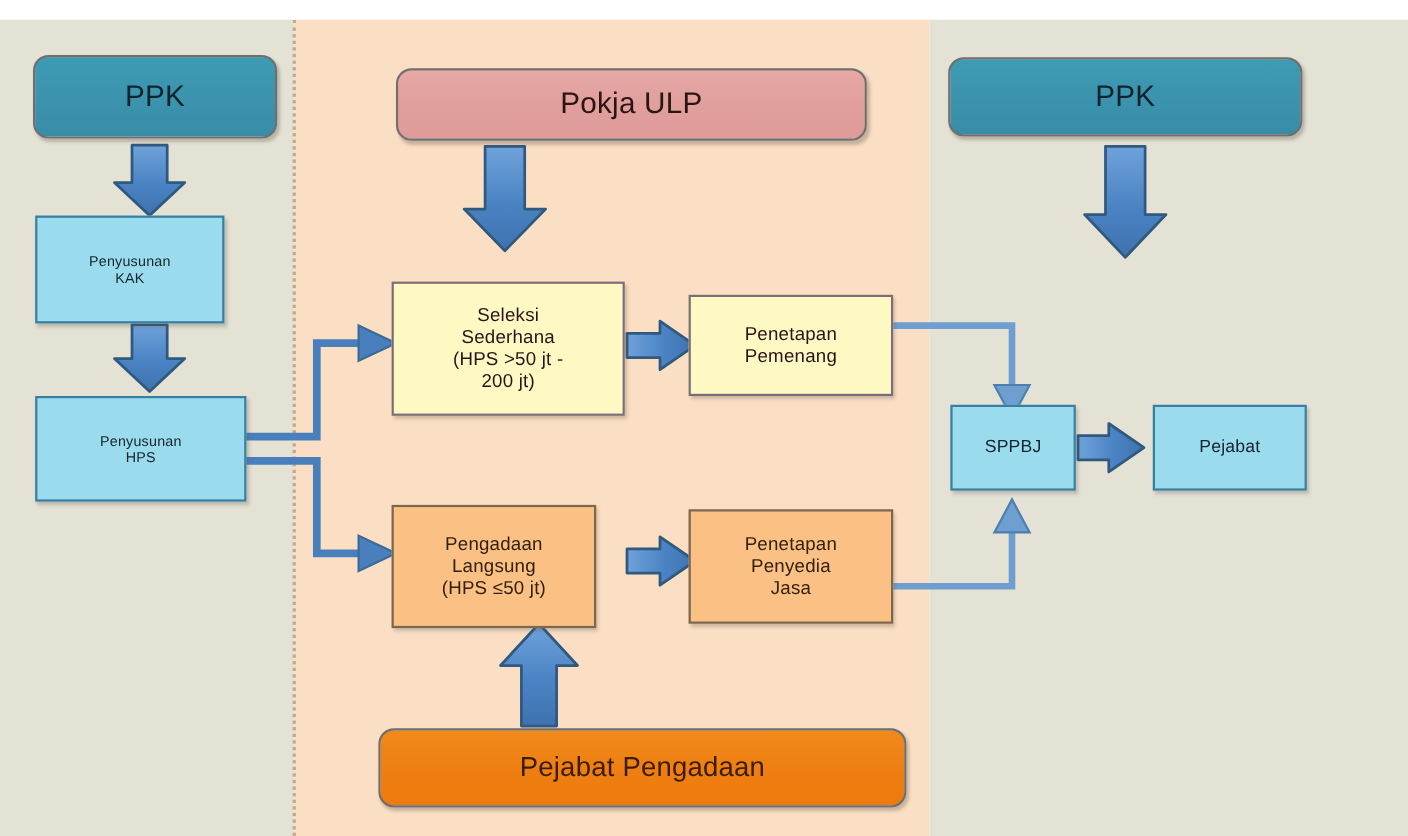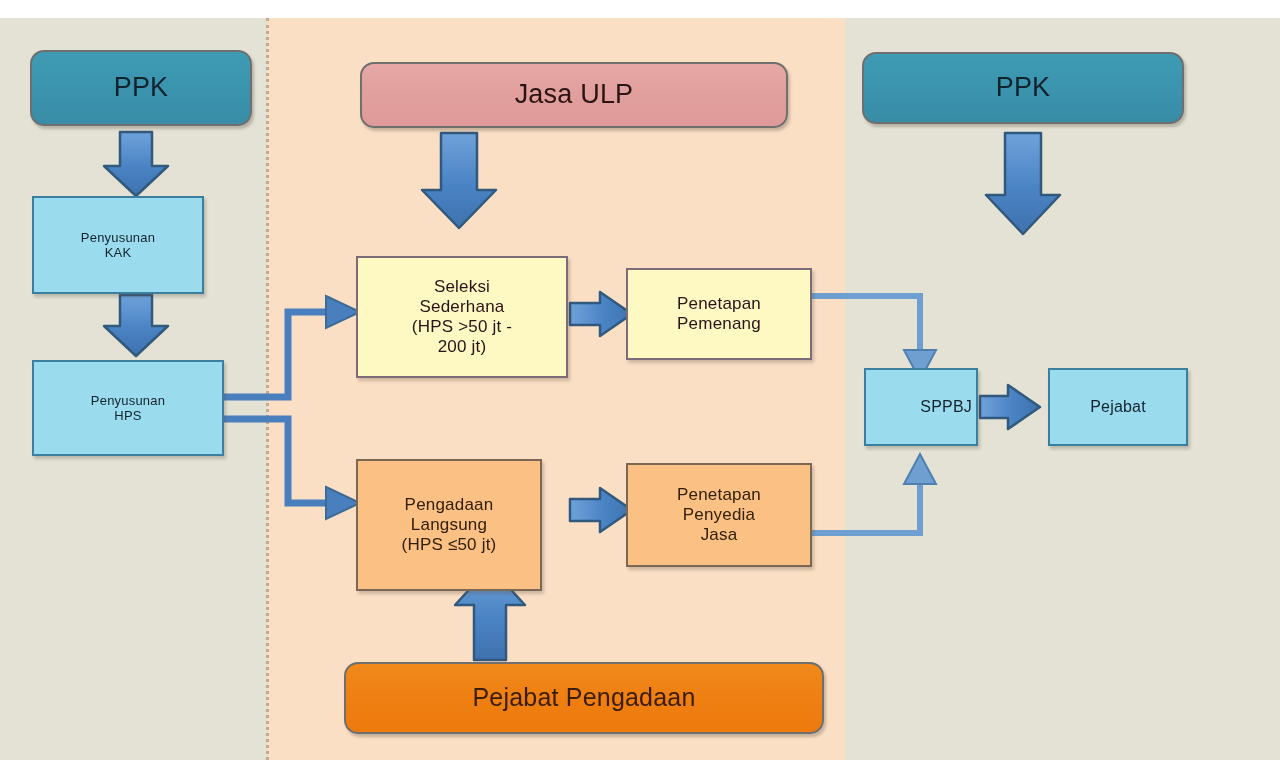--- a/index.html
+++ b/index.html
@@ -143,21 +143,21 @@
     <g>
       <path d="M474,660 L474,605 L455,605 L490,567 L525,605 L506,605 L506,660 Z" fill="url(#gArrow)" stroke="#31597e" stroke-width="2.5" stroke-linejoin="round"></path>
     </g>
   </svg>
 
   <div class="node pill pill-ppk" style="left:30px;top:50px;width:222px;height:76px;">
     <span>PPK</span>
   </div>
 
   <div class="node pill pill-pokja" style="left:360px;top:62px;width:428px;height:66px;">
-    <span>Jasa ULP</span>
+    <span>Pokja ULP</span>
   </div>
 
   <div class="node pill pill-ppk" style="left:862px;top:52px;width:322px;height:72px;">
     <span>PPK</span>
   </div>
 
   <div class="node rect rect-blue f18" style="left:32px;top:196px;width:172px;height:98px;">
     <span>Penyusunan
 KAK</span>
   </div>
@@ -172,37 +172,37 @@
 Sederhana
 (HPS &gt;50 jt -
 200 jt)</span>
   </div>
 
   <div class="node rect rect-pink f17" style="left:626px;top:268px;width:186px;height:92px;">
     <span>Penetapan
 Pemenang</span>
   </div>
 
-  <div class="node rect rect-orange f17" style="left:356px;top:459px;width:186px;height:132px;">
+  <div class="node rect rect-orange f17" style="left:356px;top:459px;width:186px;height:112px;">
     <span>Pengadaan
 Langsung
 (HPS ≤50 jt)</span>
   </div>
 
   <div class="node rect rect-orange f17" style="left:626px;top:463px;width:186px;height:104px;">
     <span>Penetapan
 Penyedia
 Jasa</span>
   </div>
 
   <div class="node pill pill-pejabat" style="left:344px;top:662px;width:480px;height:72px;">
     <span>Pejabat Pengadaan</span>
   </div>
 
-  <div class="node rect rect-blue f16" style="left:864px;top:368px;width:114px;height:78px;text-align:right;">
+  <div class="node rect rect-blue f16" style="left:864px;top:368px;width:114px;height:78px;">
     <span>SPPBJ</span>
   </div>
 
   <div class="node rect rect-blue f16" style="left:1048px;top:368px;width:140px;height:78px;">
     <span>Pejabat</span>
   </div>
 
 </div>
 
 </body></html>

